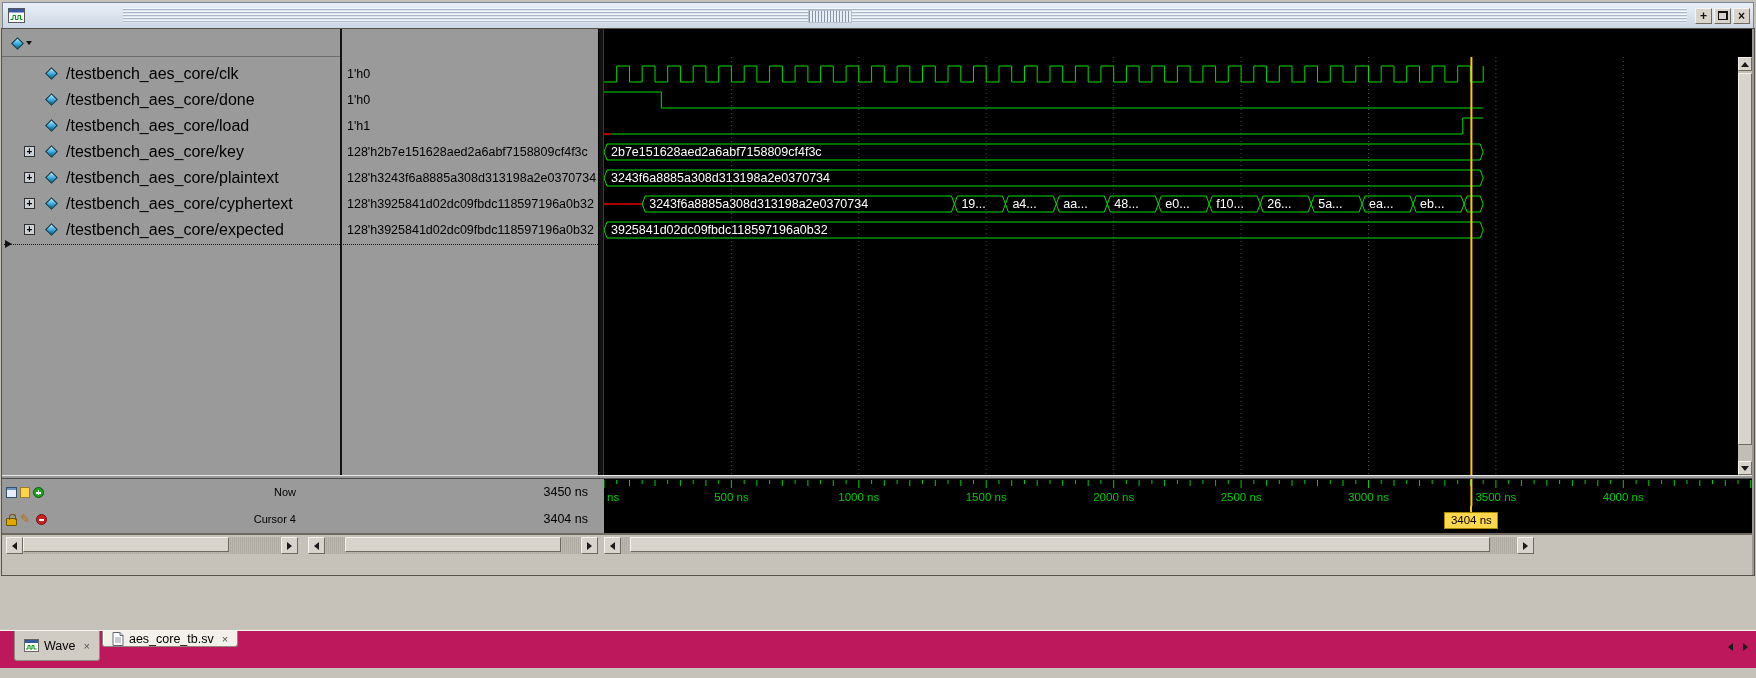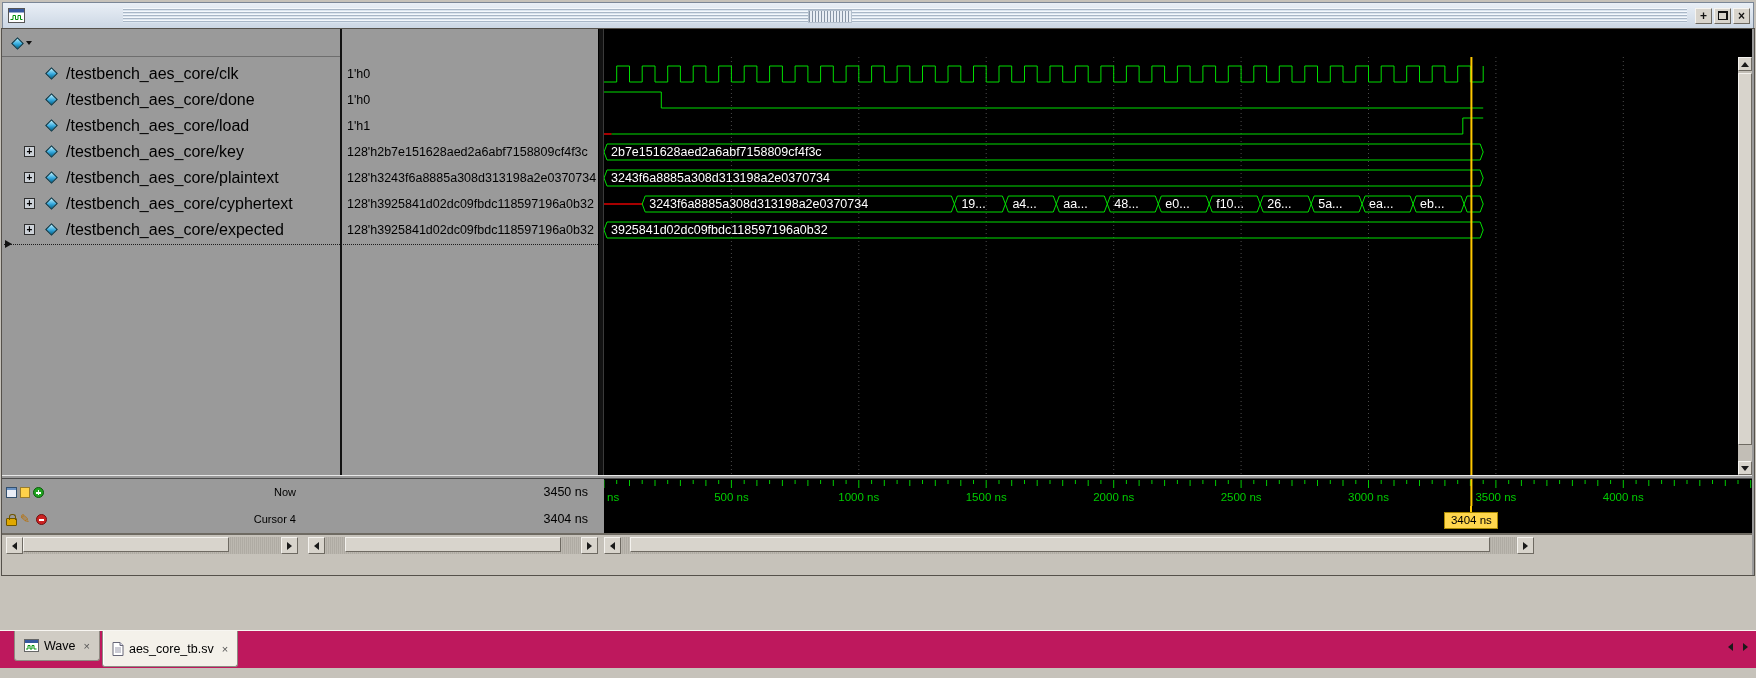--- a/index.html
+++ b/index.html
@@ -119,21 +119,21 @@
   .arr.left{ border-top:4px solid transparent; border-bottom:4px solid transparent; border-right:5px solid #1a1a1a; }
   .arr.right{ border-top:4px solid transparent; border-bottom:4px solid transparent; border-left:5px solid #1a1a1a; }
   .arr.small-down{ border-left:3px solid transparent; border-right:3px solid transparent; border-top:4px solid #111; }
 
   
   #tabbar{ position:absolute; left:0; top:630px; width:1756px; height:38px; background:#be185d;
     border-top:1px solid #f8f6f2; display:flex; align-items:flex-start; padding-left:14px; }
   .tab{ display:flex; align-items:center; gap:5px; height:30px; padding:0 9px; margin-right:2px;
     background:#d0ccc4; border:1px solid #8e8a82; border-top:none; border-radius:0 0 3px 3px;
     font-size:12.5px; color:#000; cursor:default; }
-  .tab.active{ background:#f4f1ea; height:36px; box-shadow:inset 1px 0 0 #fff; }
+  .tab.active{ background:#f4f1ea; height:16px; box-shadow:inset 1px 0 0 #fff; }
   .tab-close{ font-size:11px; color:#555; margin-left:3px; }
   #tabnav{ margin-left:auto; margin-right:4px; margin-top:9px; display:flex; gap:2px; }
   .tn{ width:13px; height:14px; display:flex; align-items:center; justify-content:center; }
 </style>
 </head>
 <body>
 
 <div id="root">
 
   <div id="titlebar">

